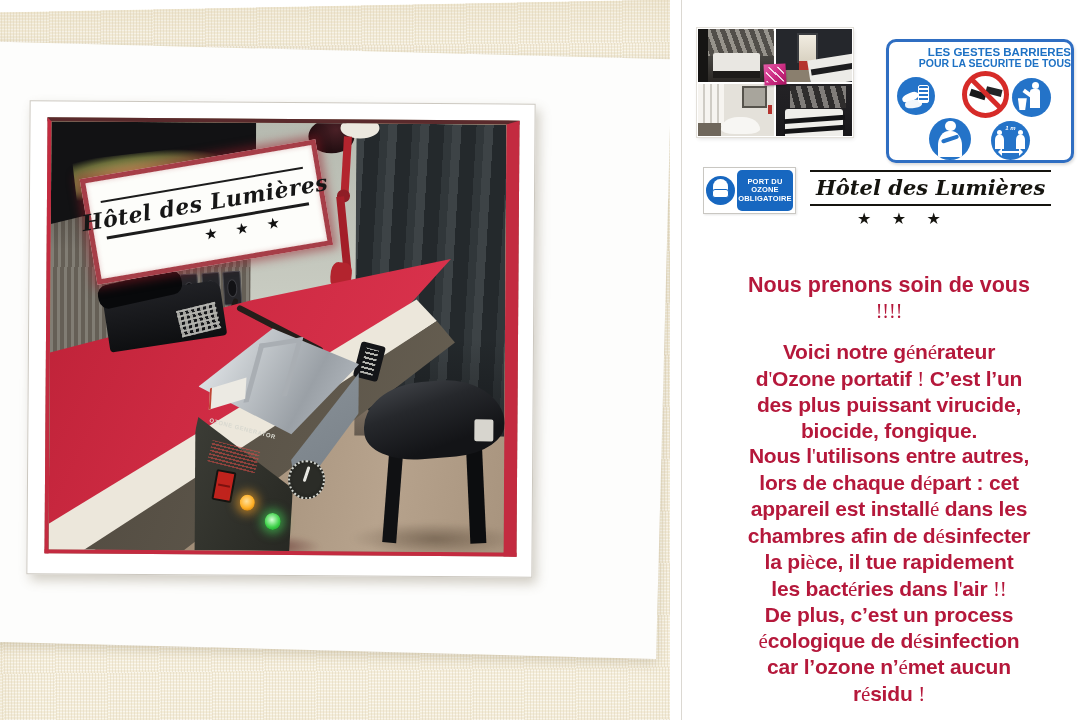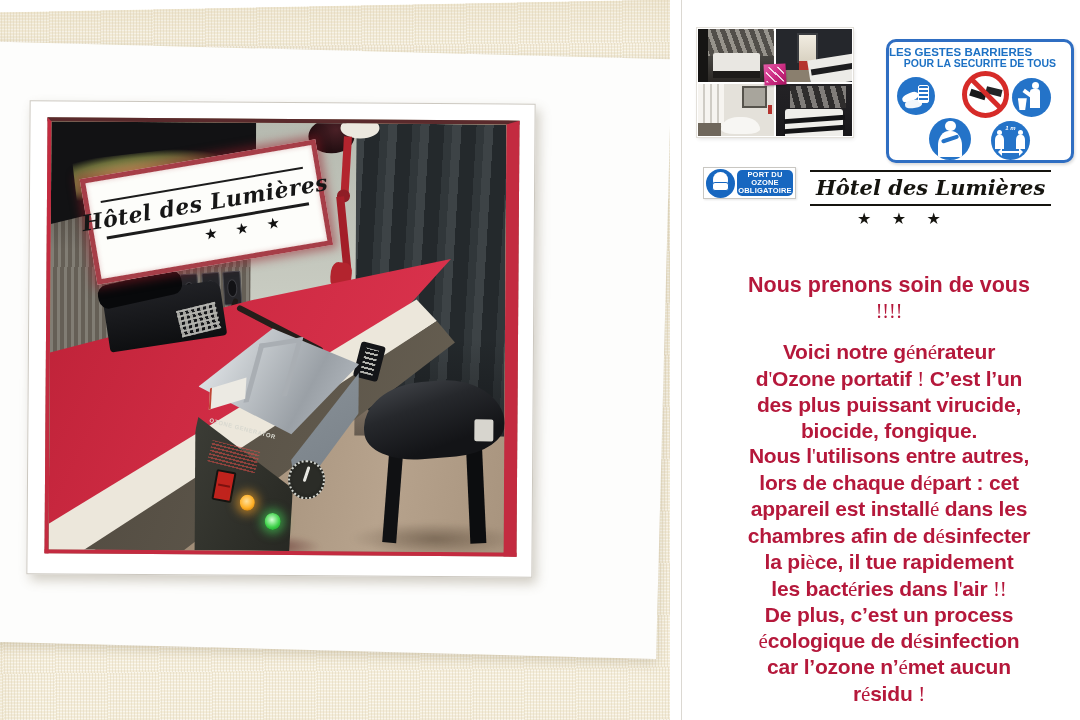--- a/index.html
+++ b/index.html
@@ -146,22 +146,22 @@
   .c-br .bed2{position:absolute;left:12%;bottom:0;width:76%;height:52%;background:#efeeea;border-radius:3px 3px 0 0;}
   .c-br .stripe1{position:absolute;left:10%;bottom:8%;width:80%;height:10%;background:#141416;transform:rotate(-4deg);}
   .c-br .stripe2{position:absolute;left:10%;bottom:28%;width:80%;height:9%;background:#141416;transform:rotate(-4deg);}
   .pink-logo{position:absolute;left:43%;top:33%;width:22px;height:21px;transform:rotate(-3deg);
     background:linear-gradient(135deg,#e55ca8 0%,#c92a80 55%,#a8135f 100%);box-shadow:0 1px 2px rgba(0,0,0,.3);}
   .pink-logo::after{content:"";position:absolute;inset:15% 10%;
     background:repeating-linear-gradient(45deg,rgba(255,255,255,.8) 0 1.5px,transparent 1.5px 6px);}
 
   .sign{position:absolute;left:886px;top:39px;width:188px;height:124px;background:#fff;
     border:3px solid #2f6ec2;border-radius:10px;box-shadow:1px 2px 3px rgba(0,0,0,.15);box-sizing:border-box;}
-  .sign-title{margin-top:4px;text-align:left;color:#1d71c4;font-weight:700;font-size:11.5px;line-height:1.05;}
-  .sign-title2{text-align:center;color:#1d71c4;font-weight:700;font-size:10.5px;line-height:1.1;}
+  .sign-title{margin-top:4px;text-align:right;color:#1d71c4;font-weight:700;font-size:11.5px;line-height:1.05;}
+  .sign-title2{text-align:right;color:#1d71c4;font-weight:700;font-size:10.5px;line-height:1.1;}
   .ic{position:absolute;border-radius:50%;}
   .ic i{position:absolute;display:block;}
   .ic-wash{left:8px;top:35px;width:38px;height:38px;background:var(--sign_blue,#2473c8);}
   .ic-wash .h1{left:12%;top:42%;width:46%;height:22%;background:#fff;border-radius:40%;transform:rotate(-22deg);}
   .ic-wash .h2{left:20%;top:60%;width:46%;height:20%;background:#f2f6fb;border-radius:40%;transform:rotate(-8deg);}
   .ic-wash .bottle{right:16%;top:20%;width:24%;height:44%;border-radius:2px;
     background:repeating-linear-gradient(0deg,#fff 0 2px,rgba(36,115,200,.9) 2px 4px);border:1px solid #fff;}
   .ic-shake{left:73px;top:29px;width:47px;height:47px;background:#fff;border:5px solid #d62b28;box-sizing:border-box;}
   .ic-shake .al{left:8%;top:40%;width:42%;height:18%;background:#17181a;transform:rotate(18deg);}
   .ic-shake .ar{right:6%;top:32%;width:42%;height:18%;background:#232427;transform:rotate(14deg);}
@@ -178,21 +178,21 @@
   .ic-dist{left:102px;top:79px;width:39px;height:39px;background:var(--sign_blue,#2473c8);}
   .ic-dist .dl{left:0;top:10%;width:100%;text-align:center;font-weight:700;font-size:6px;color:#fff;}
   .ic-dist .p1h{left:16%;top:22%;width:13%;height:13%;background:#fff;border-radius:50%;}
   .ic-dist .p1b{left:11%;top:36%;width:23%;height:36%;background:#fff;border-radius:35% 35% 0 0;}
   .ic-dist .p2h{left:70%;top:22%;width:13%;height:13%;background:#fff;border-radius:50%;}
   .ic-dist .p2b{left:65%;top:36%;width:23%;height:36%;background:#fff;border-radius:35% 35% 0 0;}
   .ic-dist .arrow{left:27%;top:76%;width:46%;height:2.5px;background:#fff;}
   .ic-dist .arrow::before{content:"";position:absolute;left:-4px;top:-2.5px;border:4px solid transparent;border-right-color:#fff;border-left-width:0;}
   .ic-dist .arrow::after{content:"";position:absolute;right:-4px;top:-2.5px;border:4px solid transparent;border-left-color:#fff;border-right-width:0;}
 
-  .badge{position:absolute;left:703px;top:167px;width:93px;height:32px;background:#fff;border:1px solid #c9c7c2;
+  .badge{position:absolute;left:703px;top:167px;width:93px;height:47px;background:#fff;border:1px solid #c9c7c2;
     display:flex;align-items:center;gap:2px;padding:2px;box-sizing:border-box;box-shadow:1px 1px 2px rgba(0,0,0,.1);}
   .badge-ic{width:29px;height:29px;border-radius:50%;background:#1767c0;position:relative;flex:0 0 auto;}
   .badge-ic .mh{position:absolute;left:25%;top:12%;width:50%;height:52%;background:#fff;border-radius:50% 50% 40% 40%;}
   .badge-ic .mm{position:absolute;left:20%;top:45%;width:60%;height:32%;background:#fff;border:1.5px solid #1767c0;border-radius:3px;box-sizing:border-box;}
   .badge-text{flex:1;height:100%;background:#1767c0;border-radius:5px;display:flex;flex-direction:column;
     align-items:center;justify-content:center;color:#fff;font-weight:700;font-size:7.5px;line-height:1.1;letter-spacing:.2px;}
 
   .logo{position:absolute;left:810px;top:170px;width:178px;text-align:center;}
   .logo-name{display:inline-block;border-top:2px solid #15140f;border-bottom:2px solid #15140f;
     padding:3px 6px 4px;font:italic 600 21px "DejaVu Serif",serif;color:#15140f;white-space:nowrap;}

